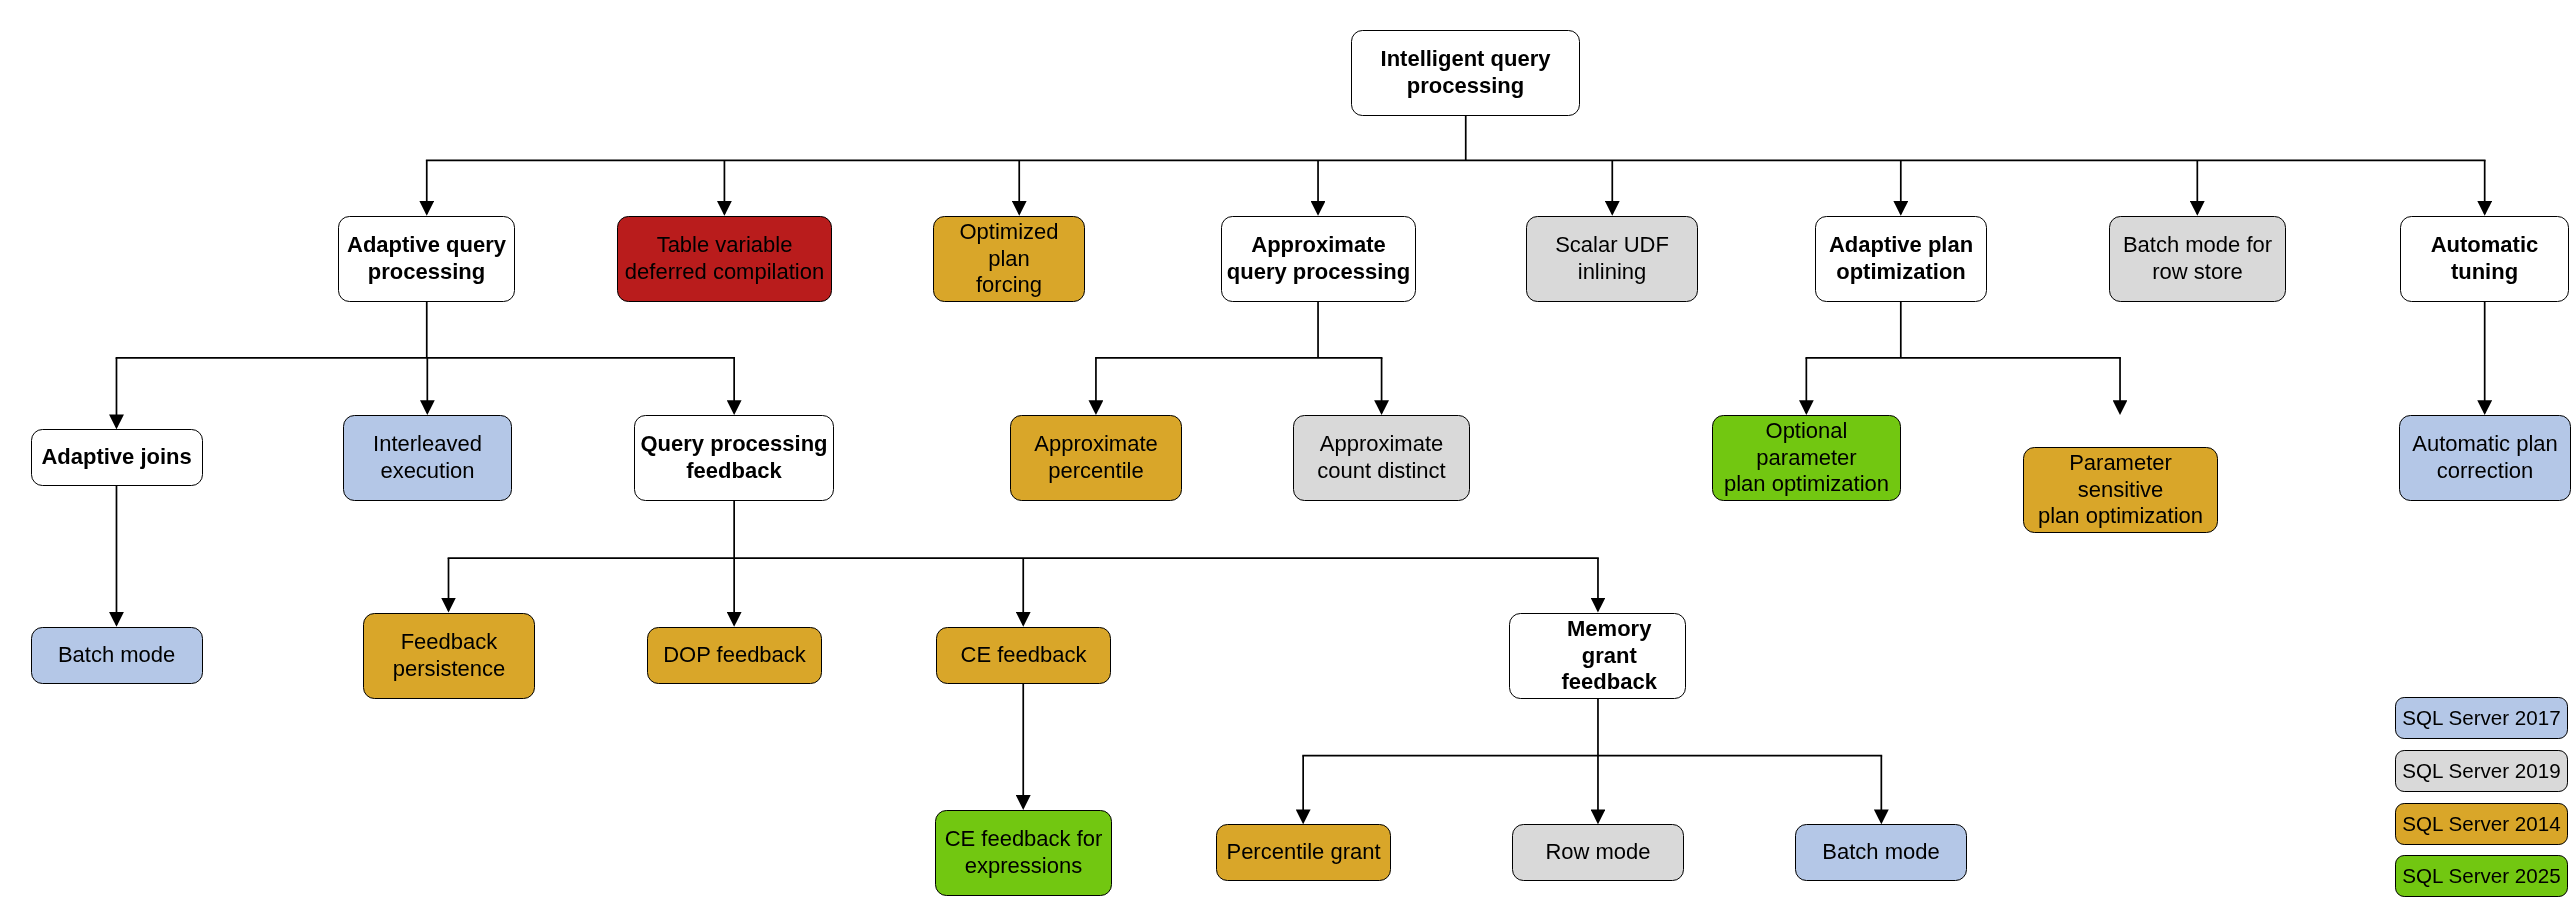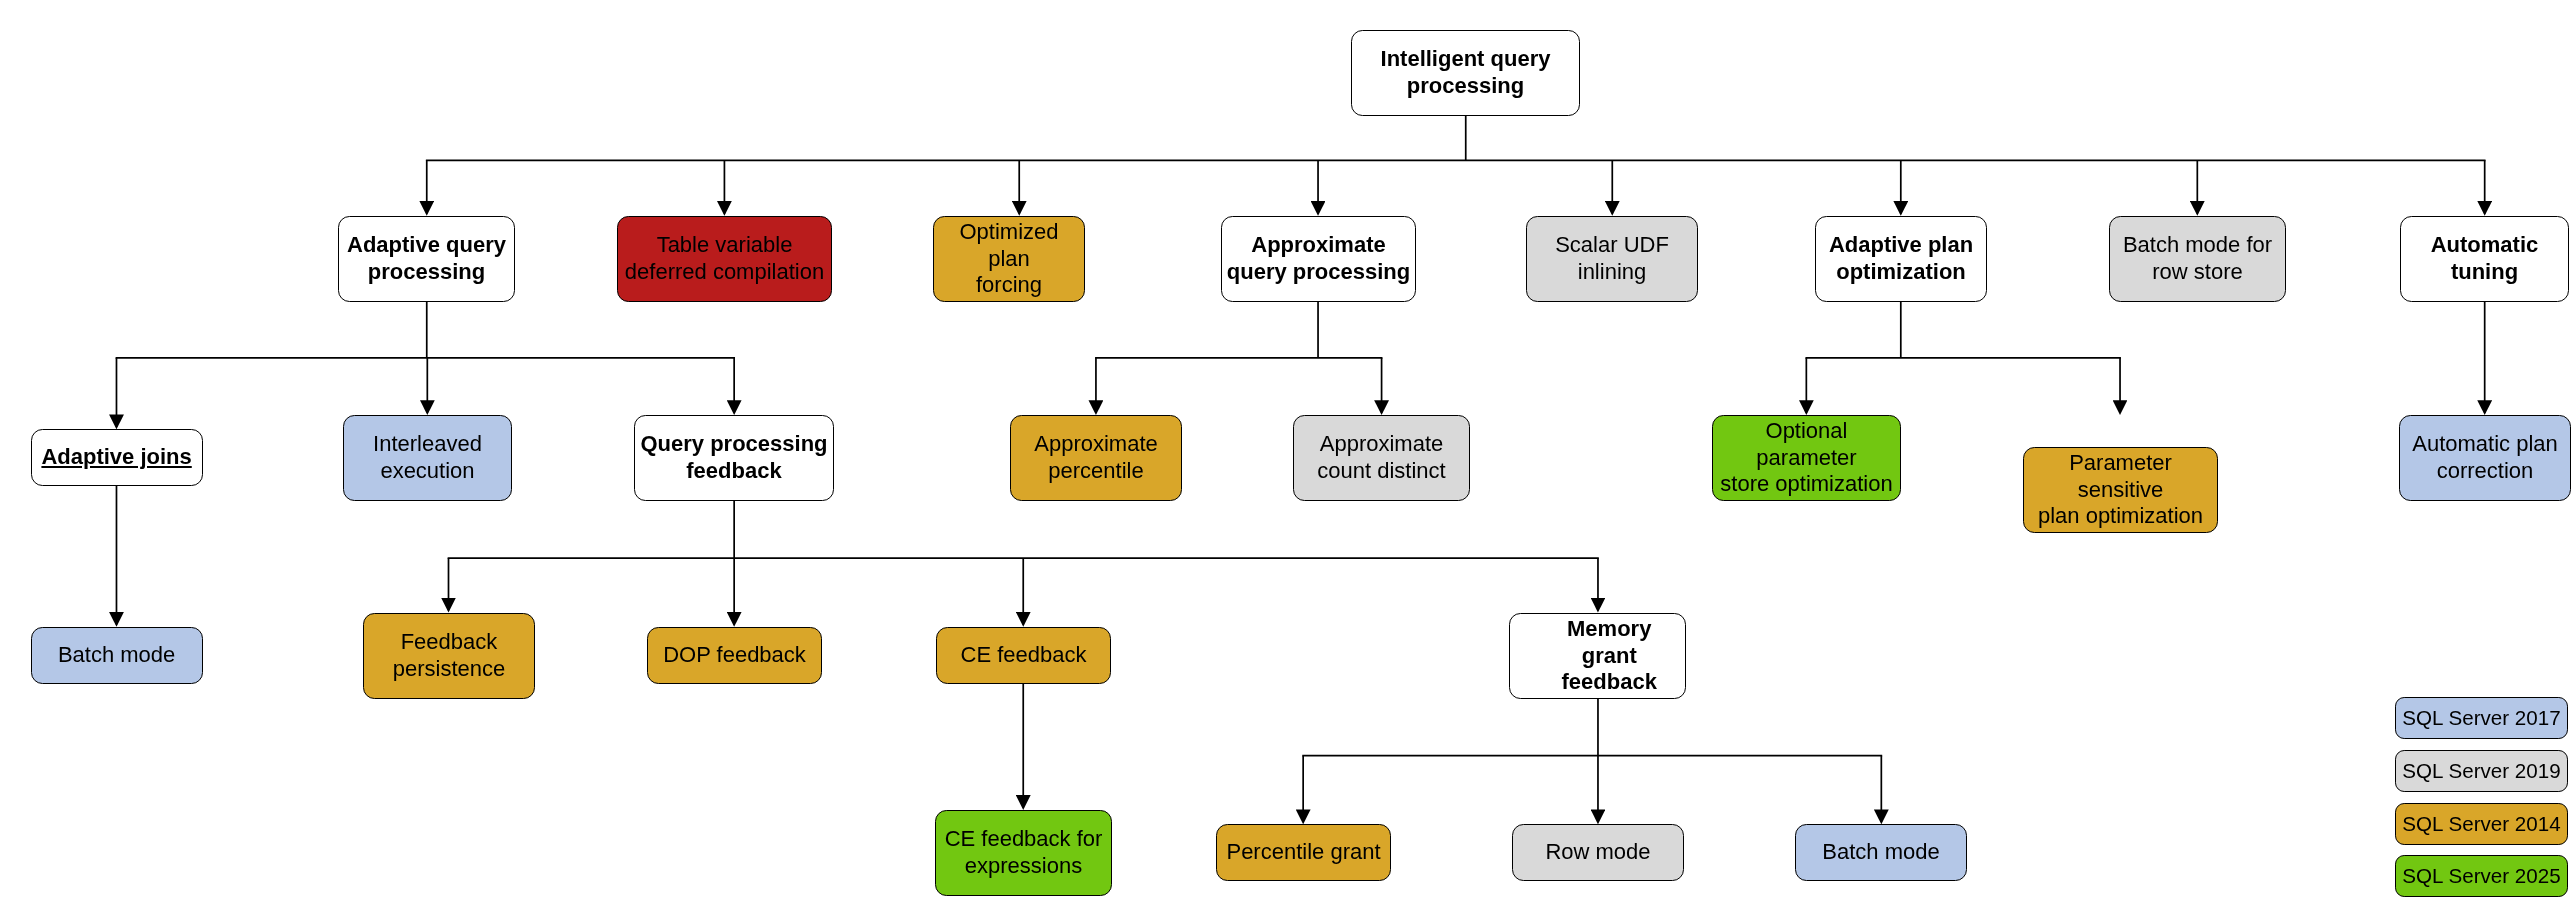--- a/index.html
+++ b/index.html
@@ -84,31 +84,31 @@
       <div class="node base" style="left: 1215px; top: 216px; width: 195px; height: 86px; background: rgb(255, 255, 255);">Approximate
 query processing</div>
       <div class="node" style="left: 1520px; top: 216px; width: 172px; height: 86px; background: rgb(217, 217, 217);">Scalar UDF
 inlining</div>
       <div class="node base" style="left: 1809px; top: 216px; width: 172px; height: 86px; background: rgb(255, 255, 255);">Adaptive plan
 optimization</div>
       <div class="node" style="left: 2103px; top: 216px; width: 177px; height: 86px; background: rgb(217, 217, 217);">Batch mode for
 row store</div>
       <div class="node base" style="left: 2394px; top: 216px; width: 169px; height: 86px; background: rgb(255, 255, 255);">Automatic
 tuning</div>
-      <div class="node base" style="left: 24.6px; top: 429px; width: 172px; height: 57px; background: rgb(255, 255, 255); text-decoration: underline;">Adaptive joins</div>
+      <div class="node base" style="left: 24.6px; top: 429px; width: 172px; height: 57px; background: rgb(255, 255, 255);">Adaptive joins</div>
       <div class="node" style="left: 337px; top: 415px; width: 169px; height: 86px; background: rgb(180, 199, 231);">Interleaved
 execution</div>
       <div class="node base" style="left: 628px; top: 415px; width: 200px; height: 86px; background: rgb(255, 255, 255);">Query processing
 feedback</div>
       <div class="node" style="left: 1004px; top: 415px; width: 172px; height: 86px; background: rgb(217, 166, 41);">Approximate
 percentile</div>
       <div class="node" style="left: 1287px; top: 415px; width: 177px; height: 86px; background: rgb(217, 217, 217);">Approximate
 count distinct</div>
       <div class="node" style="left: 1706px; top: 415px; width: 189px; height: 86px; background: rgb(114, 199, 17);">Optional parameter
-store optimization</div>
+plan optimization</div>
       <div class="node" style="left: 2017px; top: 415px; width: 195px; height: 86px; background: rgb(217, 166, 41); margin-top: 32px;">Parameter sensitive
 plan optimization</div>
       <div class="node" style="left: 2393px; top: 415px; width: 172px; height: 86px; background: rgb(180, 199, 231);">Automatic plan
 correction</div>
       <div class="node" style="left: 24.6px; top: 627px; width: 172px; height: 57px; background: rgb(180, 199, 231);">Batch mode</div>
       <div class="node" style="left: 357px; top: 613px; width: 172px; height: 86px; background: rgb(217, 166, 41);">Feedback
 persistence</div>
       <div class="node" style="left: 641px; top: 627px; width: 175px; height: 57px; background: rgb(217, 166, 41);">DOP feedback</div>
       <div class="node" style="left: 930px; top: 627px; width: 175px; height: 57px; background: rgb(217, 166, 41);">CE feedback</div>
       <div class="node base" style="left: 1503px; top: 613px; width: 177px; height: 86px; background: rgb(255, 255, 255); padding-left: 28px;">Memory grant

